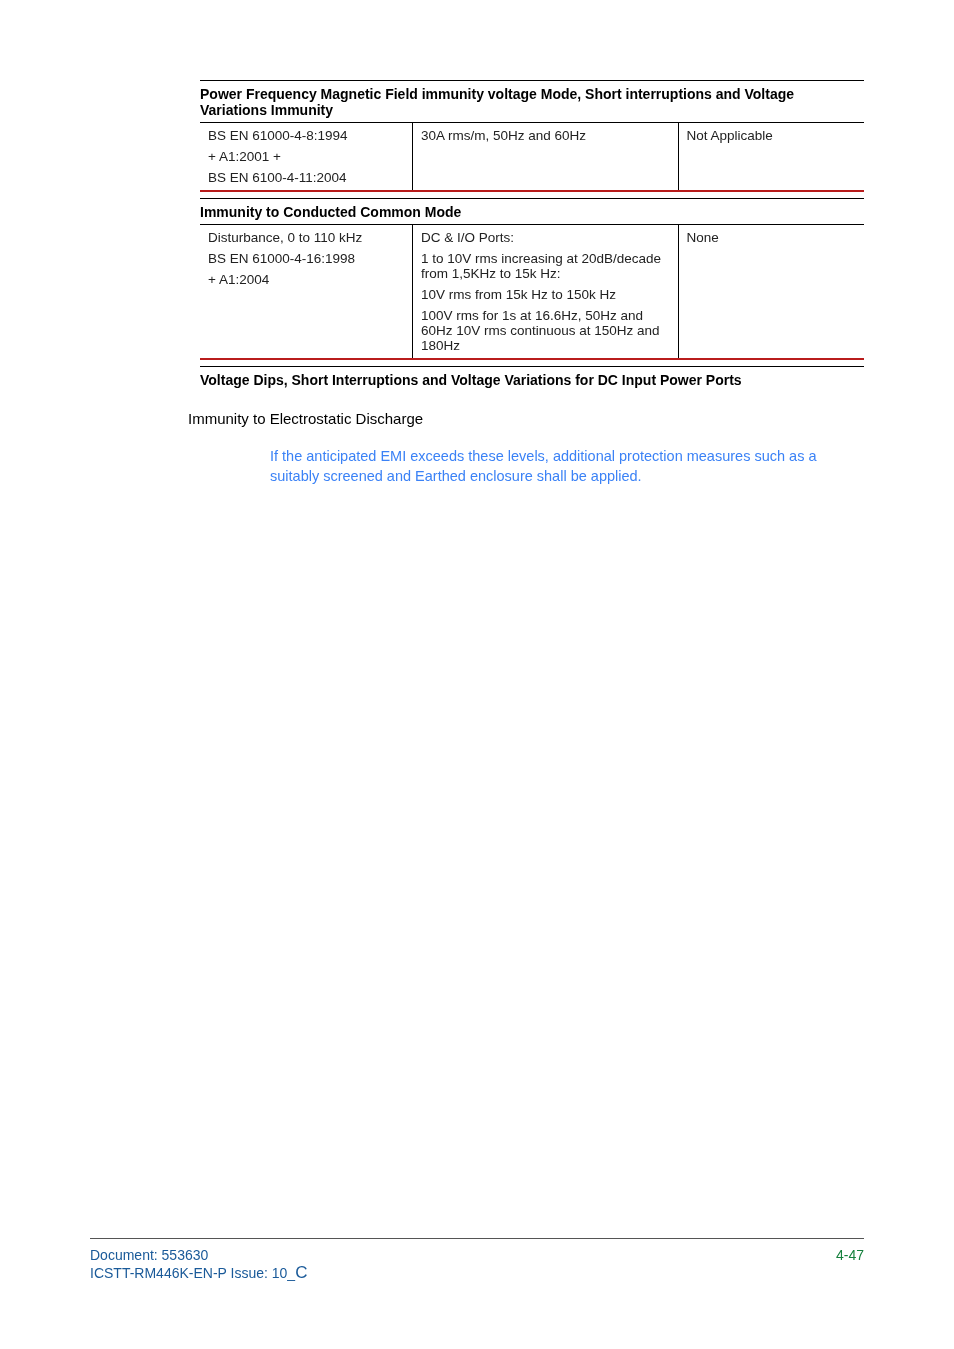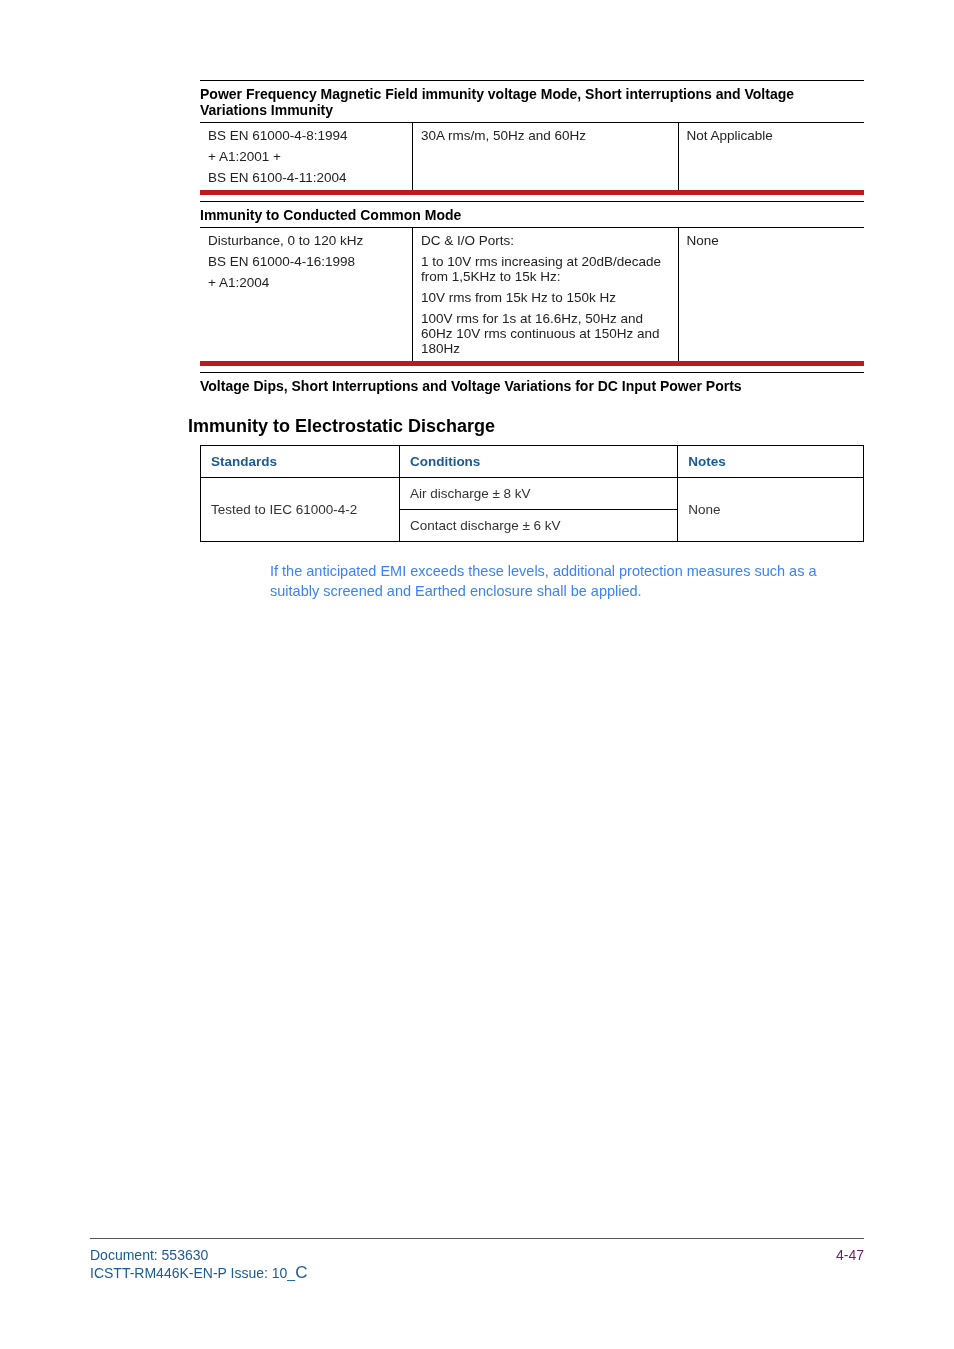--- a/index.html
+++ b/index.html
@@ -24,41 +24,41 @@
     font-size: 14px;
     color: #000;
     border-top: 1.5px solid #000;
     padding-top: 5px;
     padding-bottom: 4px;
   }
   .tbl {
     width: 100%;
     border-collapse: collapse;
     border-top: 1px solid #000;
-    border-bottom: 5px solid #b91c1c;
+    border-bottom: 2px solid #b91c1c;
     margin-bottom: 6px;
   }
   .tbl td {
     border-right: 1px solid #000;
     padding: 5px 8px;
     font-size: 13.5px;
     vertical-align: top;
     color: #222;
   }
   .tbl td:last-child {
     border-right: none;
   }
   .col1 { width: 32%; }
   .col2 { width: 40%; }
   .col3 { width: 28%; }
   .cell-block { margin-bottom: 6px; }
 
   .blue-heading {
-    font-weight: bold;
-    font-size: 18px;
+    font-weight: normal;
+    font-size: 15px;
     color: #000;
     margin: 18px 0 8px -12px;
   }
   .bordered-table {
     width: 100%;
     border-collapse: collapse;
     margin-bottom: 20px;
   }
   .bordered-table th, .bordered-table td {
     border: 1.2px solid #000;
@@ -87,21 +87,21 @@
     left: 90px;
     right: 90px;
     border-top: 1px solid #555;
     padding-top: 8px;
     display: flex;
     justify-content: space-between;
     font-size: 14px;
     color: #1a5a99;
   }
   .footer-right {
-    color: #701a75;
+    color: #15803d;
     margin-left: 28px;
   }
   .big-c { font-size: 17px; }
 </style>
 </head>
 <body>
 
 <div class="content">
 
   <div class="section-title">Power Frequency Magnetic Field immunity voltage Mode, Short interruptions and Voltage Variations Immunity</div>
@@ -117,55 +117,38 @@
       <td class="col3">Not Applicable</td>
     </tr>
   </tbody>
     </table>
 
   <div class="section-title">Immunity to Conducted Common Mode</div>
   <table class="tbl">
     <tbody>
         <tr>
       <td class="col1">
-        <div class="cell-block">Disturbance, 0 to 120 kHz</div>
+        <div class="cell-block">Disturbance, 0 to 110 kHz</div>
         <div class="cell-block">BS EN 61000-4-16:1998</div>
         <div>+ A1:2004</div>
       </td>
       <td class="col2">
         <div class="cell-block">DC &amp; I/O Ports:</div>
         <div class="cell-block">1 to 10V rms increasing at 20dB/decade from 1,5KHz to 15k Hz:</div>
         <div class="cell-block">10V rms from 15k Hz to 150k Hz</div>
         <div>100V rms for 1s at 16.6Hz, 50Hz and 60Hz 10V rms continuous at 150Hz and 180Hz</div>
       </td>
       <td class="col3">None</td>
     </tr>
   </tbody>
     </table>
 
   <div class="section-title">Voltage Dips, Short Interruptions and Voltage Variations for DC Input Power Ports</div>
 
   <div class="blue-heading">Immunity to Electrostatic Discharge</div>
-  <table class="bordered-table">
-    <tbody>
-        <tr>
-      <th class="bcol1">Standards</th>
-      <th class="bcol2">Conditions</th>
-      <th class="bcol3">Notes</th>
-    </tr>
-    <tr>
-      <td rowspan="2">Tested to IEC 61000-4-2</td>
-      <td>Air discharge ± 8 kV</td>
-      <td rowspan="2">None</td>
-    </tr>
-    <tr>
-      <td>Contact discharge ± 6 kV</td>
-    </tr>
-  </tbody>
-    </table>
 
   <div class="para">If the anticipated EMI exceeds these levels, additional protection measures such as a suitably screened and Earthed enclosure shall be applied.</div>
 
 </div>
 
 <div class="footer">
   <div>
     <div>Document: 553630</div>
     <div>
       <span>ICSTT-RM446K-EN-P Issue: 10_</span><span class="big-c">C</span>

